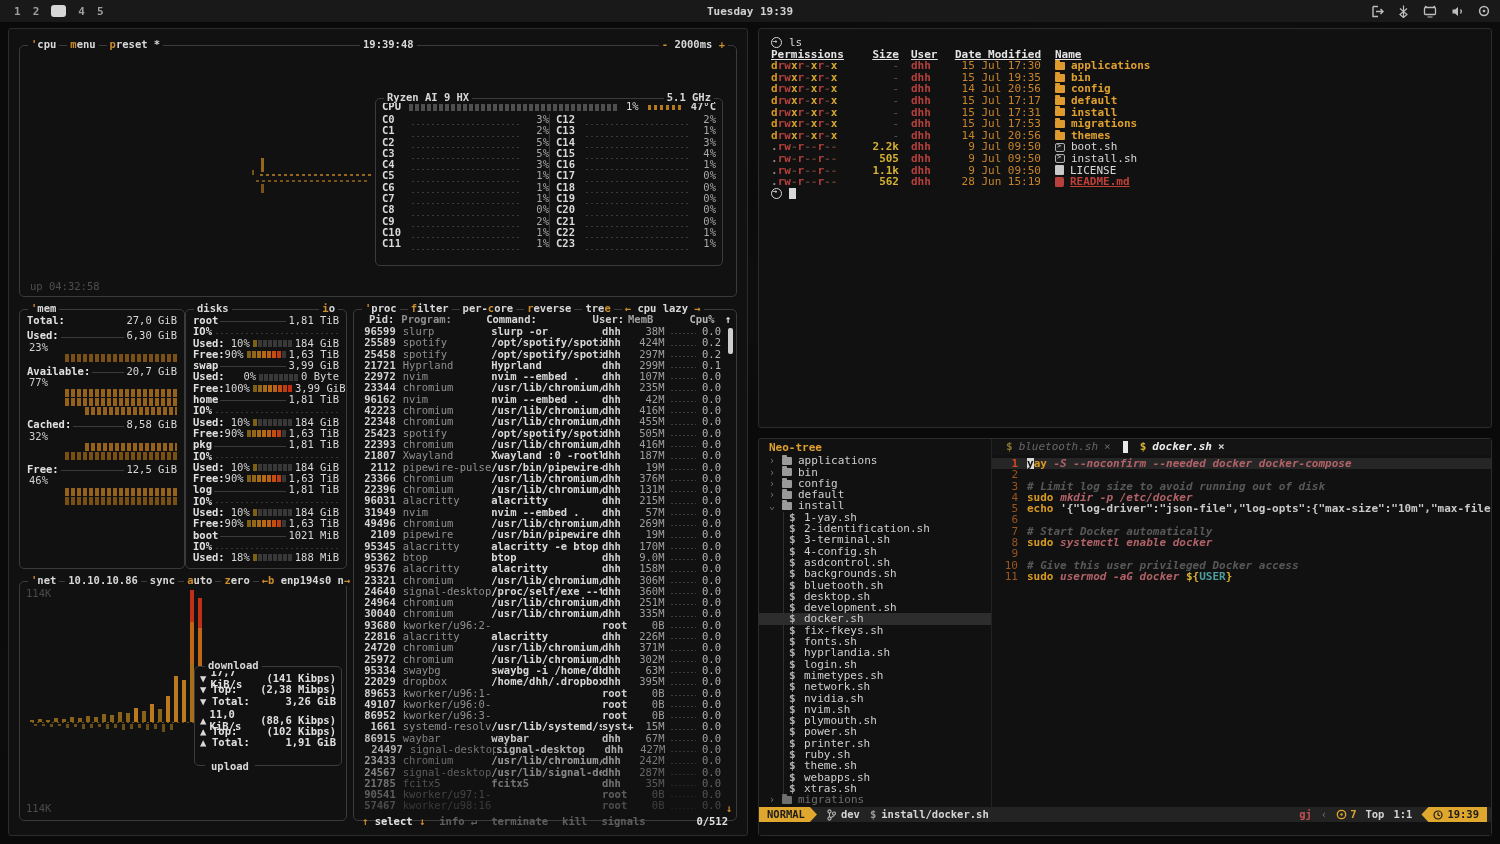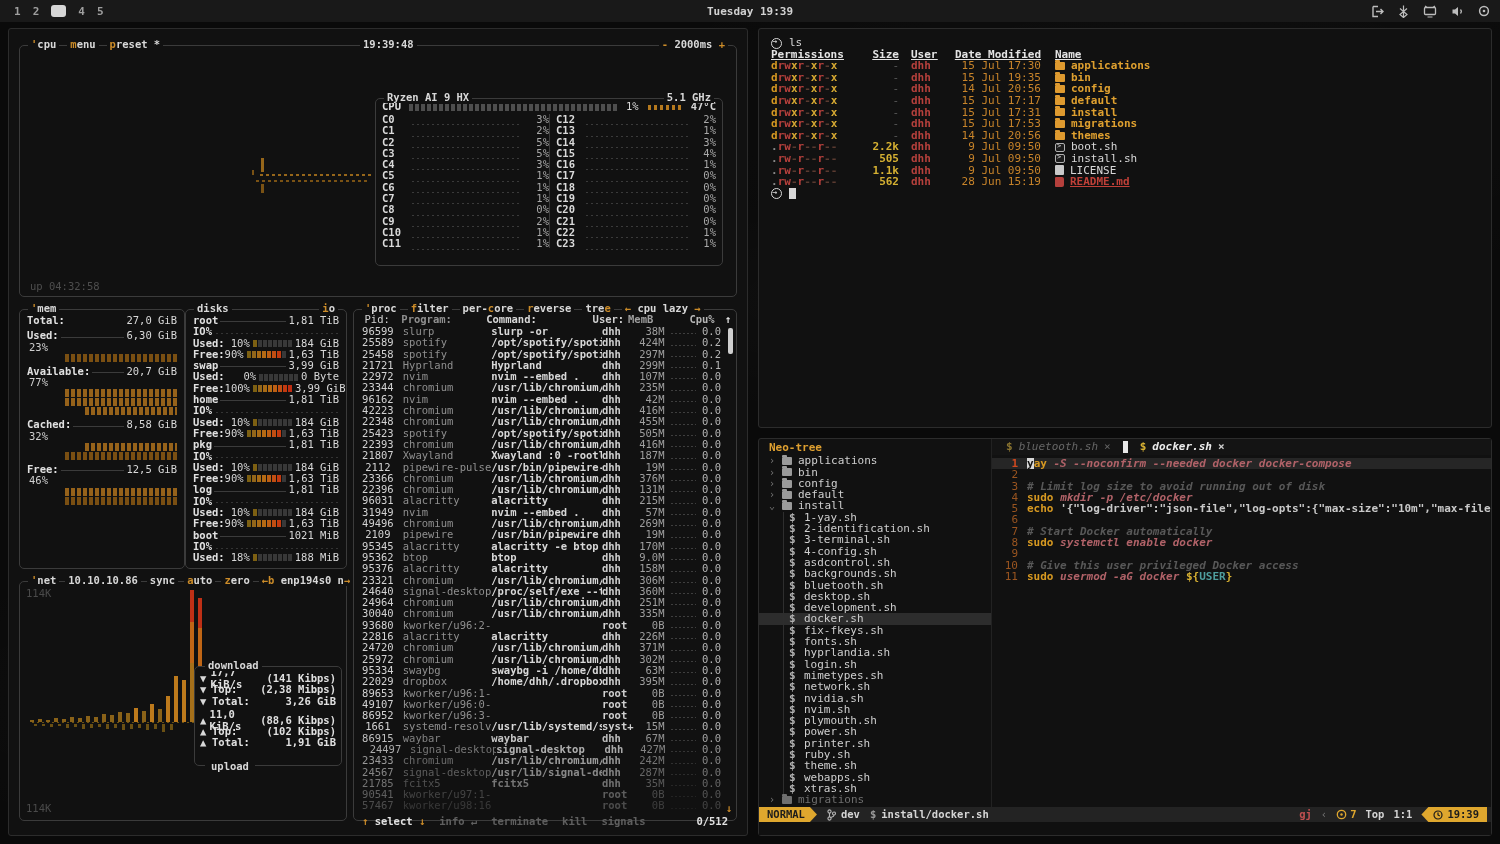--- a/index.html
+++ b/index.html
@@ -95,21 +95,21 @@
   .iorow .lbl { font-weight:bold; color:#e0e0e0; }
   .iorow .lead { flex:1; height:1px; margin:3px 0 0 4px; background:repeating-linear-gradient(90deg,#343434 0 2px, transparent 2px 5px); }
   .meter { display:flex; gap:1px; margin:0 3px; }
   .meter i { width:4px; height:7px; background:#383838; }
 
   
   #proc-box { left:344px; top:280px; width:384px; height:512px; }
   .proc-inner { padding:4px 5px 0 6px; position:relative; }
   .pcols { display:flex; height:12px; font-weight:bold; color:#e8e8e8; }
   .prow { display:flex; height:11.3px; }
-  .c-pid  { width:40px; text-align:center; font-weight:normal; color:#d2d2d2; }
+  .c-pid  { width:40px; text-align:right; font-weight:bold; color:#d2d2d2; }
   .c-prog { width:106px; padding-left:7px; color:#8f8f8f; white-space:pre; overflow:hidden; }
   .c-cmd  { width:124px; color:#d8d8d8; font-weight:bold; white-space:pre; overflow:hidden; }
   .c-user { width:36px; font-weight:bold; color:#cfcfcf; }
   .c-mem  { width:34px; text-align:right; color:#9f9f9f; }
   .c-dots { width:42px; position:relative; }
   .c-dots i { position:absolute; left:6px; right:6px; bottom:3px; height:1px; background:repeating-linear-gradient(90deg,#3e3e3e 0 2px, transparent 2px 4px); }
   .c-cpu  { flex:1; text-align:right; color:#b5b5b5; padding-right:10px; }
   #proc-scroll { position:absolute; right:3px; top:18px; width:5px; height:26px; background:#cfcfcf; border-radius:2px; }
   .scroll-arrow { position:absolute; right:4px; font-weight:bold; color:#e8e8e8; }
   #proc-footer { position:absolute; bottom:-7px; left:8px; right:8px; display:flex; gap:6px; }
@@ -131,21 +131,21 @@
   #io-panel { position:absolute; left:174px; top:84px; width:148px; height:100px; border:1px solid #3b3b3b; border-radius:5px; background:#111; }
   #io-panel .btitle { left:10px; }
   #io-panel .btitle-b { position:absolute; bottom:-7px; left:10px;justify-content:flex-end; }
   .net-row { display:flex; padding:0 5px; height:11.3px; align-items:center; color:#e0e0e0; font-weight:bold; }
   .net-row .tri { width:12px; color:#d8d8d8; }
   .net-row .v { margin-left:auto; white-space:pre; }
   .net-gap { height:8px; }
 
   
   .term-inner { padding:8px 12px; }
-  .trow { display:flex; height:11.6px; align-items:flex-end; }
+  .trow { display:flex; height:11.6px; align-items:flex-start; }
   .prompt-ic { width:11px; height:11px; border:1.5px solid #d8d8d8; border-radius:50%; margin-right:7px; position:relative; flex:none; }
   .prompt-ic::before { content:"→"; position:absolute; left:0.5px; top:-2.5px; font-size:8px; color:#d8d8d8; font-weight:bold; }
   .t-cmd { color:#d8d8d8; }
   .ls-head span { font-weight:bold; color:#e4e4e4; text-decoration:underline; }
   .col-perm { width:88px; white-space:pre; }
   .col-size { width:40px; text-align:right; white-space:pre; }
   .col-user { width:42px; padding-left:12px; }
   .col-date { width:100px; text-align:right; white-space:pre; }
   .col-name { padding-left:14px; display:flex; align-items:center; gap:6px; }
   .pd { color:#d79921; font-weight:bold; } .pr { color:#b5403c; font-weight:bold; }

